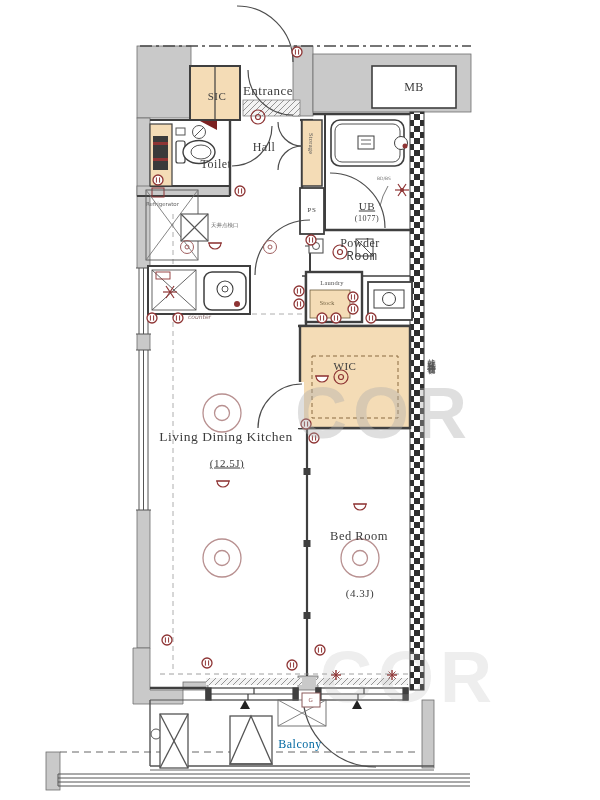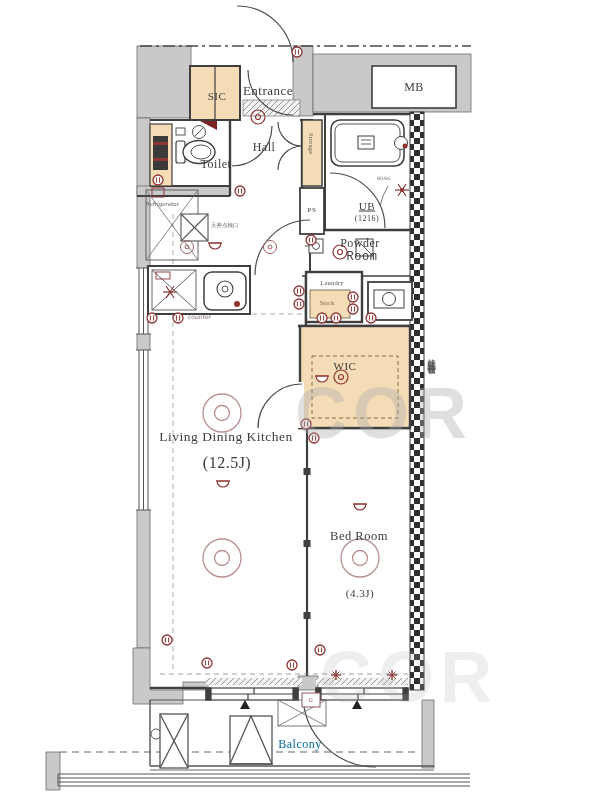--- a/index.html
+++ b/index.html
@@ -322,29 +322,29 @@
   </g>
 </svg>
 
 <div class="lbl" style="left:268px;top:90px;font-size:13px;">Entrance</div>
 <div class="lbl" style="left:217px;top:96px;font-size:11px;">SIC</div>
 <div class="lbl" style="left:414px;top:87px;font-size:12px;">MB</div>
 <div class="lbl" style="left:216px;top:164px;font-size:12px;">Toilet</div>
 <div class="lbl" style="left:264px;top:147px;font-size:12px;">Hall</div>
 <div class="lbl vert small" style="left:307px;top:133px;font-size:6.5px;color:#555;">Storage</div>
 <div class="lbl" style="left:367px;top:206px;font-size:11px;text-decoration:underline;">UB</div>
-<div class="lbl" style="left:367px;top:219px;font-size:8px;">(1216)</div>
+<div class="lbl" style="left:367px;top:219px;font-size:8px;">(1077)</div>
 <div class="lbl" style="left:312px;top:210px;font-size:7px;">PS</div>
 <div class="lbl" style="left:360px;top:243px;font-size:12px;">Powder</div>
 <div class="lbl" style="left:362px;top:257px;font-size:12px;font-family:Liberation Mono, monospace;">Room</div>
 <div class="lbl small" style="left:332px;top:283px;font-size:6.5px;color:#555;">Laundry</div>
 <div class="lbl small" style="left:327px;top:303px;font-size:6px;color:#6b5a3a;">Stock</div>
 <div class="lbl" style="left:345px;top:366px;font-size:11px;">WIC</div>
 <div class="lbl" style="left:226px;top:437px;font-size:13.5px;">Living Dining Kitchen</div>
-<div class="lbl" style="left:227px;top:463px;font-size:16px;">(12.5J)</div>
+<div class="lbl" style="left:227px;top:463px;font-size:11px;text-decoration:underline;">(12.5J)</div>
 <div class="lbl" style="left:359px;top:536px;font-size:12.5px;">Bed Room</div>
 <div class="lbl" style="left:360px;top:581px;font-size:11px;margin-top:12px;">(4.3J)</div>
 <div class="lbl" style="left:300px;top:744px;font-size:12px;color:#0369a1;">Balcony</div>
 <div class="lbl" style="left:311px;top:700px;font-size:6px;color:#8a4a4a;">G</div>
 
 <div class="note" style="left:146px;top:201px;font-size:5.5px;">Refrigerator</div>
 <div class="note" style="left:211px;top:222px;font-size:5.5px;">天井点検口</div>
 <div class="note" style="left:188px;top:313px;font-size:6px;font-style:italic;color:#8a6a6a;">counter</div>
 <div class="note" style="left:377px;top:176px;font-size:4.5px;color:#777;">BD/BS</div>
 <div class="note vert" style="left:426px;top:352px;font-size:8.5px;color:#555;letter-spacing:1px;">乾式壁式遮音仕切り</div>

